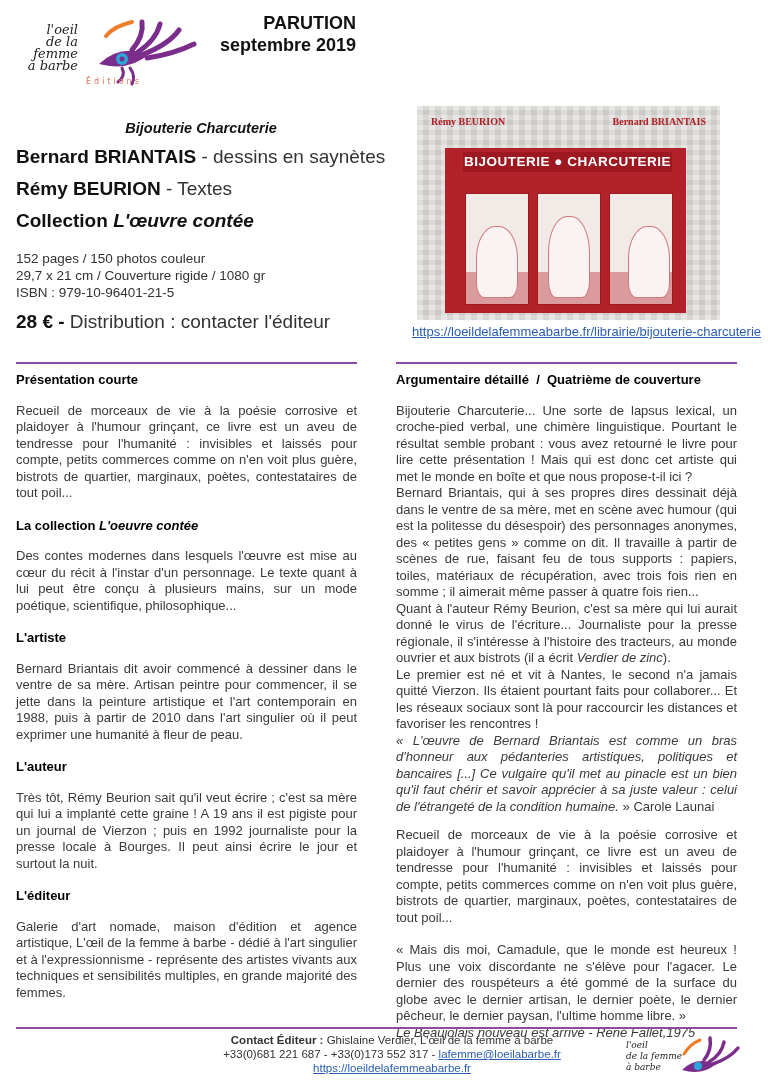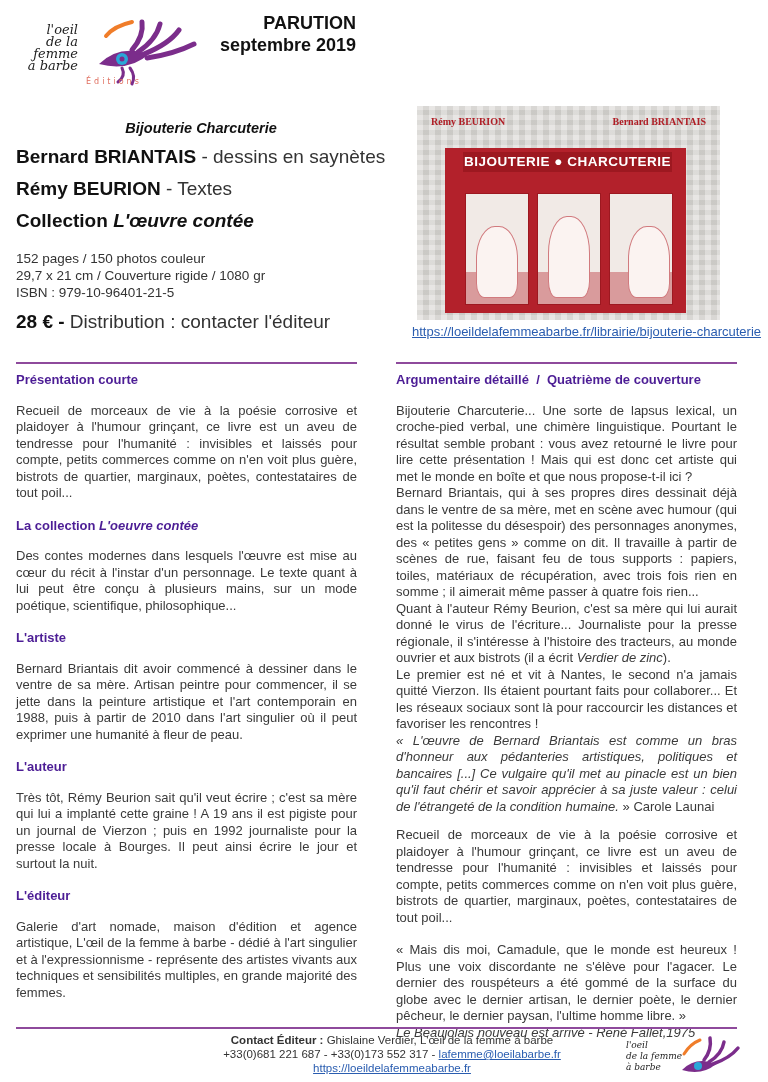--- a/index.html
+++ b/index.html
@@ -24,21 +24,21 @@
   .shopfront { position: absolute; left: 28px; top: 42px; width: 241px; height: 165px; background: #b3212b; }
   .shop-sign { position: absolute; left: 18px; top: 4px; width: 209px; height: 20px; background: #9d1820; color: #fff; font-family: "Liberation Sans", sans-serif; font-weight: bold; font-size: 13.5px; letter-spacing: 0.5px; text-align: center; line-height: 20px; }
   .window { position: absolute; top: 45px; height: 110px; background: #f1eae6; border: 1px solid #9d1820; }
   .window .bottom { position: absolute; bottom: 0; left: 0; right: 0; height: 32px; background: #c9666a; opacity: .6; }
   .figure { position: absolute; bottom: 6px; width: 40px; height: 70px; border-radius: 45% 45% 20% 20%; background: #fbf3f1; border: 1px solid #d17a7e; }
   .cover-link { left: 412px; top: 324px; font-family: "Liberation Sans", sans-serif; font-size: 13px; color: #2a5db0; text-decoration: underline; }
   
   .rule { height: 2px; background: #8e4a9c; }
   
   .col { font-family: "Liberation Sans", sans-serif; font-size: 13px; line-height: 16.5px; color: #3a3a3a; text-align: justify; }
-  .col h3 { font-size: 13px; font-weight: bold; color: #4c1d95; margin: 0 0 14px; }
+  .col h3 { font-size: 13px; font-weight: bold; color: #000000; margin: 0 0 14px; }
   .col p { margin: 12px 0 16px; }
   .col p.tight { margin: 0; }
   .left-col { left: 16px; top: 372px; width: 341px; }
   .right-col { left: 396px; top: 372px; width: 341px; }
   
   .footer { left: 159px; top: 1033px; width: 466px; text-align: center; font-family: "Liberation Sans", sans-serif; font-size: 11.5px; line-height: 14px; color: #333; }
   .footer a { color: #2a5db0; text-decoration: underline; }
   .footer-logo { left: 624px; top: 1034px; width: 120px; height: 46px; }
 </style>
 </head>

